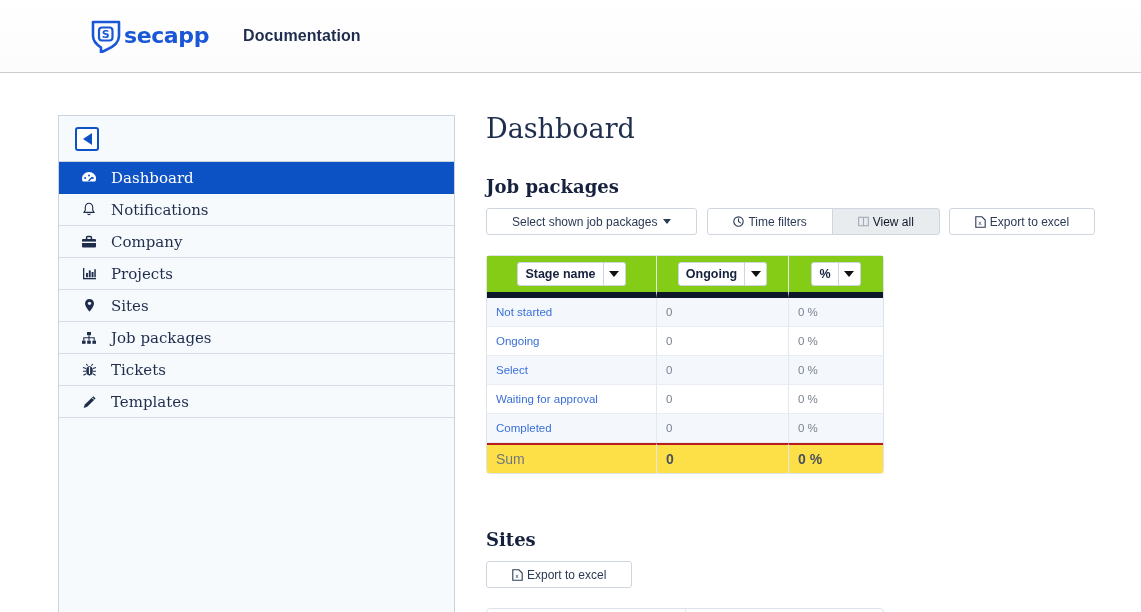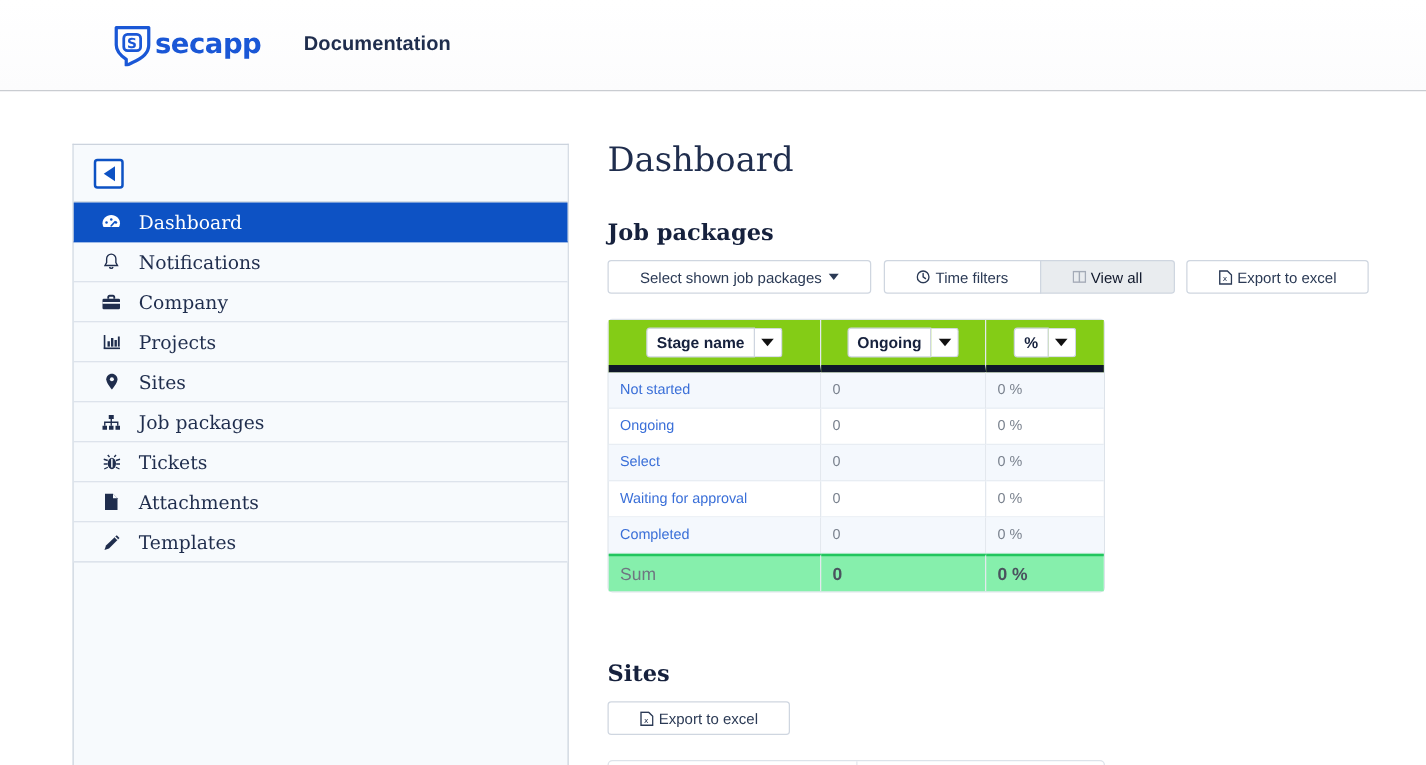--- a/index.html
+++ b/index.html
@@ -205,23 +205,23 @@
     font-size: 11.5px;
     color: #7a828e;
     border-bottom: 1px solid #e8edf3;
   }
   .data-table tbody tr.alt td { background: #f4f8fd; }
   .data-table tbody td a.stage {
     color: #3a6fd8; text-decoration: none; cursor: pointer;
     font-size: 11.5px;
   }
   .data-table tbody tr.sum td {
-    border-top: 2px solid #22c55e;
+    border-top: 2px solid #b91c1c;
     border-bottom: none;
-    background: #86efac;
+    background: #fde047;
     height: 30px;
     font-size: 14px;
     color: #6f7681;
   }
   .data-table tbody tr.sum td.b { color: #4a525e; font-weight: bold; }
   .data-table tbody tr.sum td.s { font-weight: normal; }
 
   .table-gap { height: 57px; }
 
   
@@ -355,29 +355,20 @@
           <svg width="15" height="14" viewBox="0 0 15 14">
               <ellipse cx="7.5" cy="7.8" rx="3.3" ry="4.6" fill="#1f2d4d"></ellipse>
               <path d="M5.6 2.6 4.2 1M9.4 2.6 10.8 1" stroke="#1f2d4d" stroke-width="1.1"></path>
               <path d="M4.2 5.4 1 4.4M4.1 8.2H1M4.3 10.8 1.4 12.2M10.8 5.4 14 4.4M10.9 8.2H14M10.7 10.8l2.9 1.4" stroke="#1f2d4d" stroke-width="1.1"></path>
               <rect x="6.9" y="4" width="1.2" height="7" fill="#f7fafd"></rect>
             </svg>
         </span>
         <span class="lbl">Tickets</span>
       </li>
 
-      <li class="nav-item">
-        <span class="ico">
-          <svg width="12" height="15" viewBox="0 0 12 15">
-              <path d="M1 1h6.4L11 4.6V14H1z" fill="#1f2d4d"></path>
-              <path d="M7.4 1v3.6H11" fill="#f7fafd"></path>
-            </svg>
-        </span>
-        <span class="lbl">Attachments</span>
-      </li>
 
       <li class="nav-item">
         <span class="ico">
           <svg width="15" height="14" viewBox="0 0 15 14">
               <path d="M11.4 1.2 13.6 3.4 5.2 11.8 1.6 13l1.2-3.6z" fill="#1f2d4d"></path>
               <path d="M10 2.6 12.2 4.8" stroke="#f7fafd" stroke-width="1"></path>
             </svg>
         </span>
         <span class="lbl">Templates</span>
       </li>

